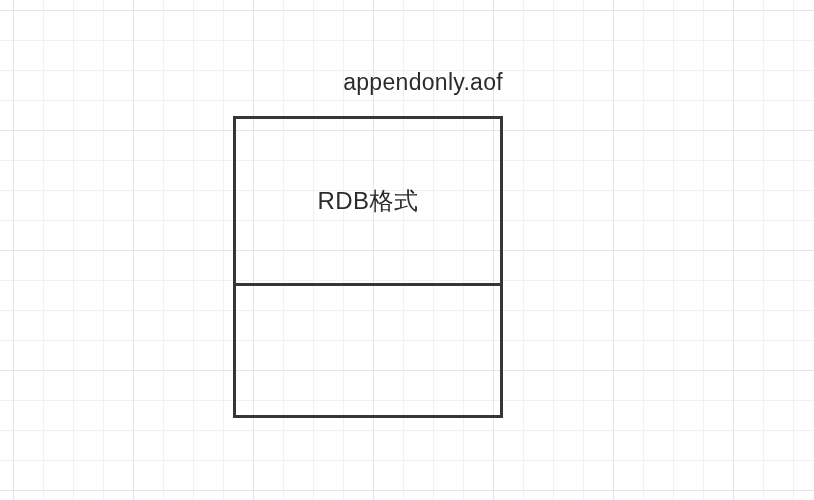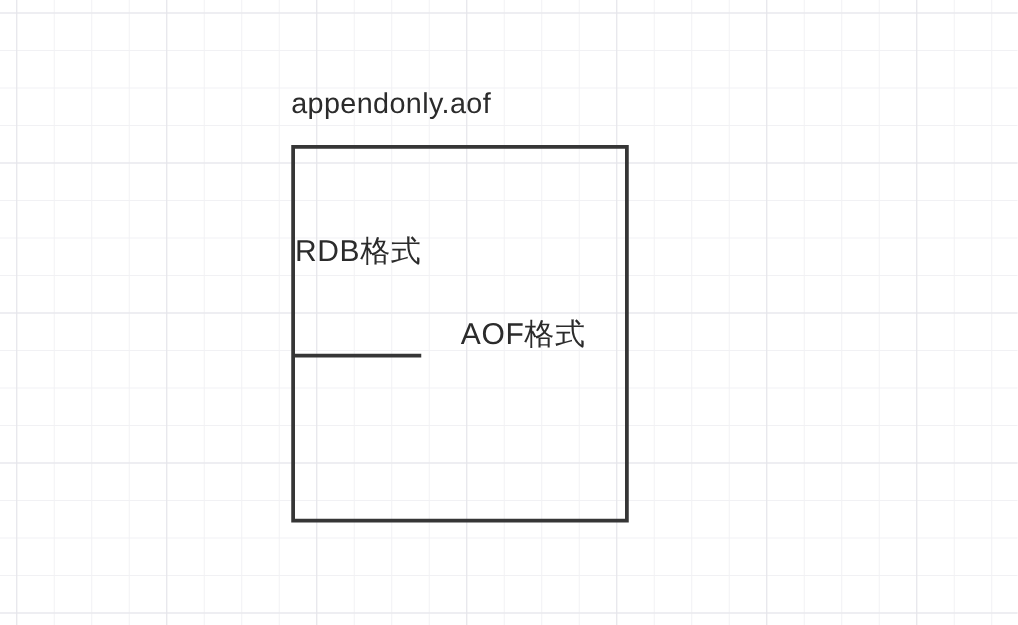--- a/index.html
+++ b/index.html
@@ -26,32 +26,33 @@
       linear-gradient(to right, var(--grid-major) 1px, transparent 1px),
       linear-gradient(to bottom, var(--grid-major) 1px, transparent 1px),
       linear-gradient(to right, var(--grid-minor) 1px, transparent 1px),
       linear-gradient(to bottom, var(--grid-minor) 1px, transparent 1px);
     background-size:120px 120px, 120px 120px, 30px 30px, 30px 30px;
     background-position:13px 10px, 13px 10px, 13px 10px, 13px 10px;
   }
   .diagram-title{
     position:absolute;
     left:233px;top:69px;width:270px;
-    text-align:left;
+    text-align:right;
     font-size:23px;
     line-height:26px;
     color:var(--ink);
     letter-spacing:0.3px;
   }
   .split-box{
     position:absolute;
     left:233px;top:116px;
     width:264px;height:296px; 
     border:3px solid var(--stroke);
     display:flex;
+    flex-direction:column;
     background:transparent;
   }
   .split-cell{
     display:flex;
     align-items:center;
     justify-content:center;
     font-size:24px;
     color:var(--ink);
     letter-spacing:0.5px;
   }
@@ -74,19 +75,16 @@
 <body>
 
 <div class="canvas">
 
   <div class="diagram-title">appendonly.aof</div>
 
   <div class="split-box">
     <div class="split-cell top">
       <span>RDB格式</span>
     </div>
-    <div class="split-cell bottom">
-      <span>AOF格式</span>
-    </div>
   </div>
 
 
 </div>
 
 </body></html>

